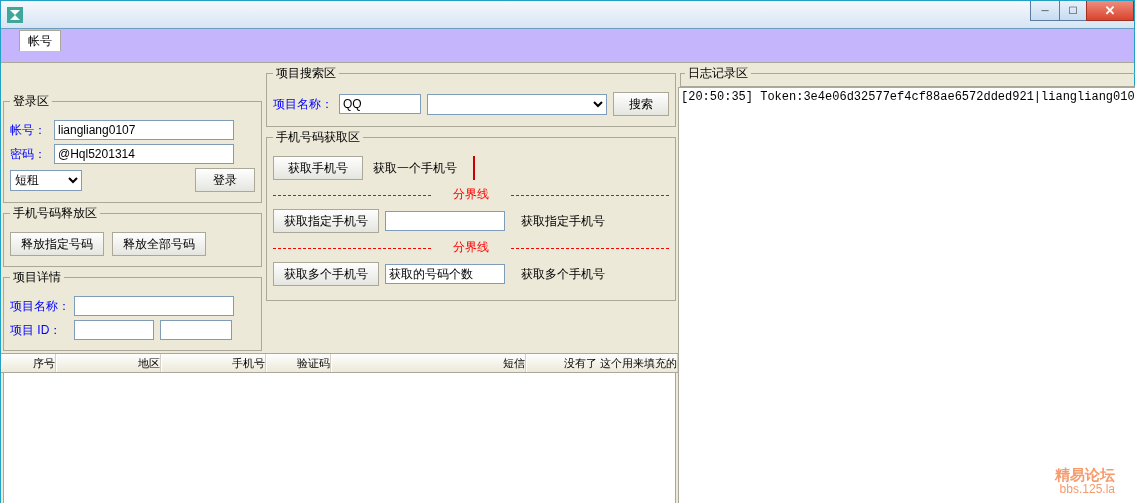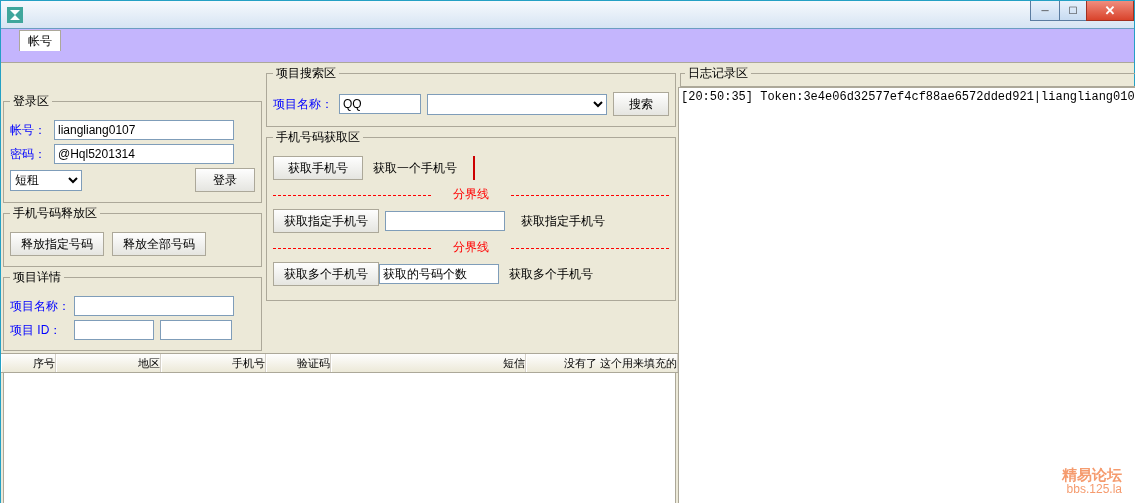--- a/index.html
+++ b/index.html
@@ -39,21 +39,21 @@
 .divider { color: #ff0000; font-size: 12px; text-align: center; position: relative; margin: 6px 0; }
 .divider::before, .divider::after { content: ""; position: absolute; top: 50%; width: 40%; border-top: 1px dashed #ff0000; }
 .divider::before { left: 0; } .divider::after { right: 0; }
 
 .table-head { display:flex; background: #ece9d8; border-top:1px solid #aca899; border-bottom:1px solid #aca899; height: 20px; }
 .th { border-right: 1px solid #d4d0c8; border-left: 1px solid #fff; text-align:right; font-size:11px; line-height:18px; background: linear-gradient(#fefefe,#ece9d8); }
 .tablebody { flex:1; background: #fff; border:1px solid #aca899; border-top:none; margin: 0 2px 2px 2px; min-height: 170px; }
 
 .logarea { flex:1; background:#fff; border:1px solid #aca899; margin:0 2px 2px 0; font-family: "Courier New", monospace; font-size:12px; padding:2px; overflow:hidden; white-space: nowrap; }
 
-.watermark { position:absolute; right:12px; bottom:6px; color:#f59b6e; font-size:12px; text-align:right; line-height:14px; }
+.watermark { position:absolute; right:19px; bottom:6px; color:#f59b6e; font-size:12px; text-align:right; line-height:14px; }
 .watermark .big { font-size:15px; font-weight:bold; }
 .redbar { width: 2px; background: #c00; align-self: stretch; margin: 0 6px; }
 </style>
 </head>
 <body>
 
 <div class="window">
   <div class="titlebar">
     <span class="icon">
       <svg width="16" height="16">
@@ -136,21 +136,21 @@
               <span>获取一个手机号</span>
               <span class="redbar"></span>
             </div>
             <div class="divider">分界线</div>
             <div class="row" style="gap:6px">
               <button class="btn" style="width:106px">获取指定手机号</button>
               <input class="txt" style="width: 120px;" value="">
               <span style="margin-left:10px">获取指定手机号</span>
             </div>
             <div class="divider">分界线</div>
-            <div class="row" style="">
+            <div class="row" style="gap:6px">
               <button class="btn" style="width:106px">获取多个手机号</button>
               <input class="txt" style="width: 120px;" value="获取的号码个数">
               <span style="margin-left:10px">获取多个手机号</span>
             </div>
           </fieldset>
         </div>
       </div>
 
       <div class="table-head">
         <div class="th" style="width:55px">序号</div>

